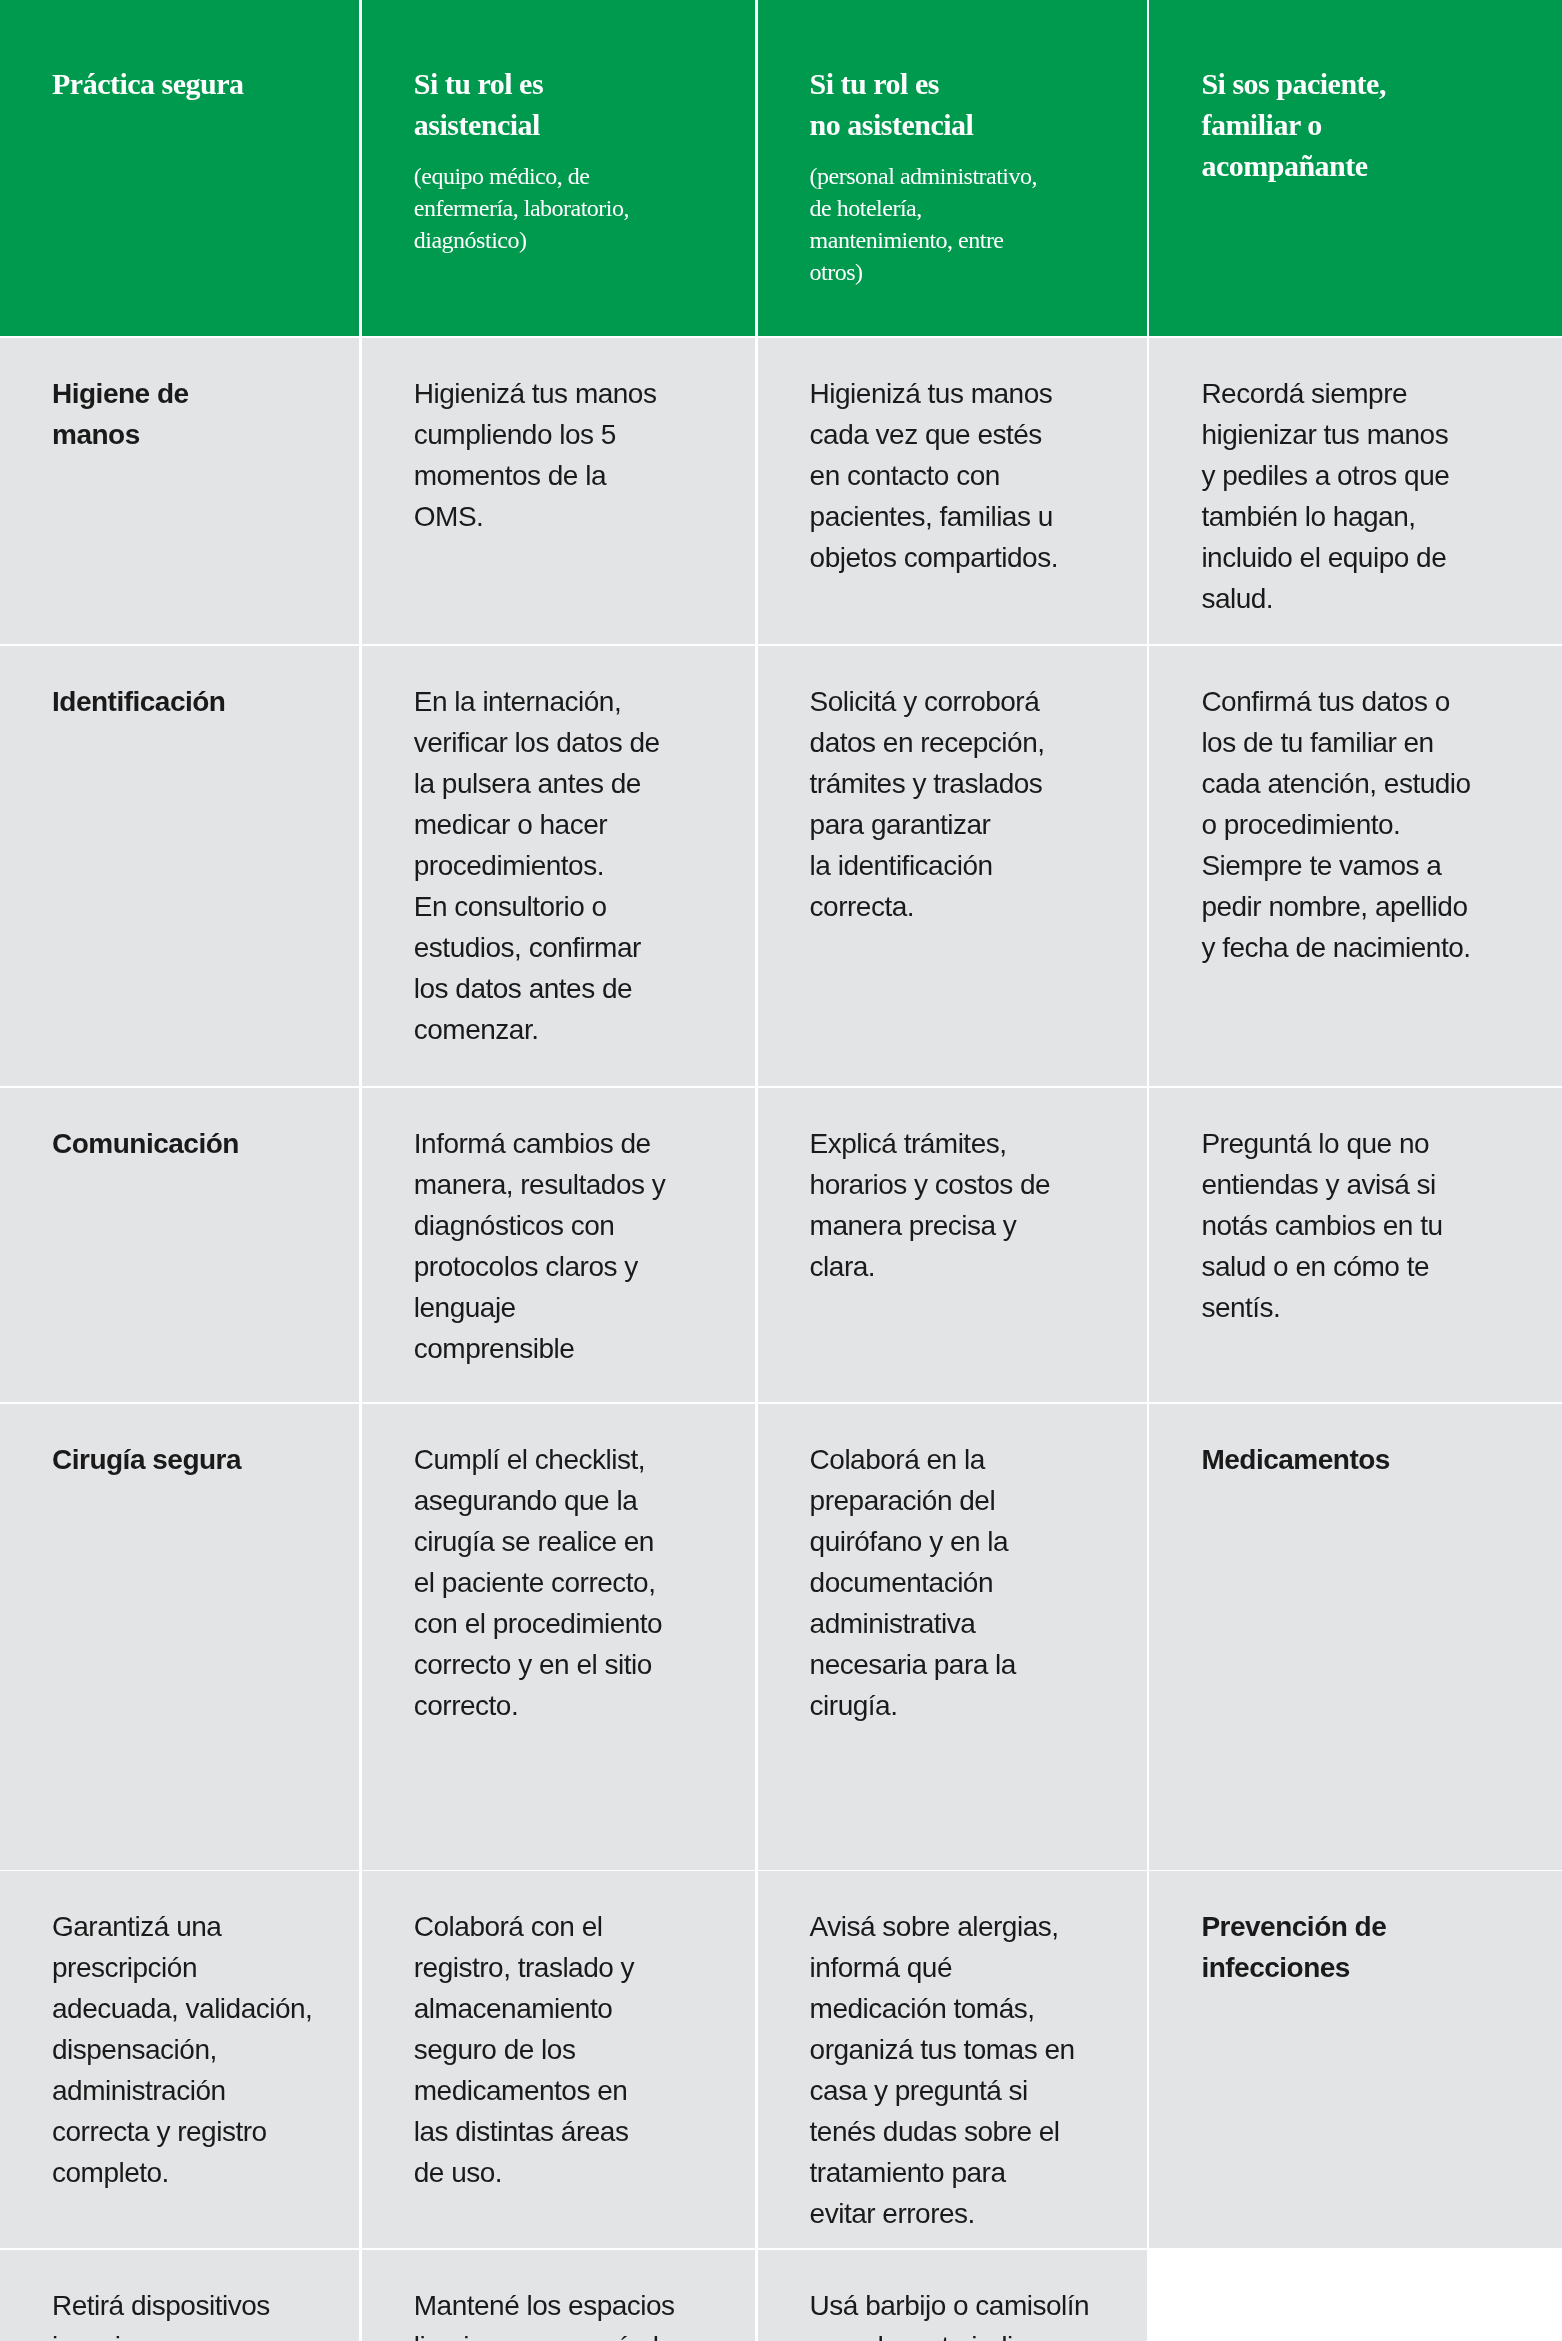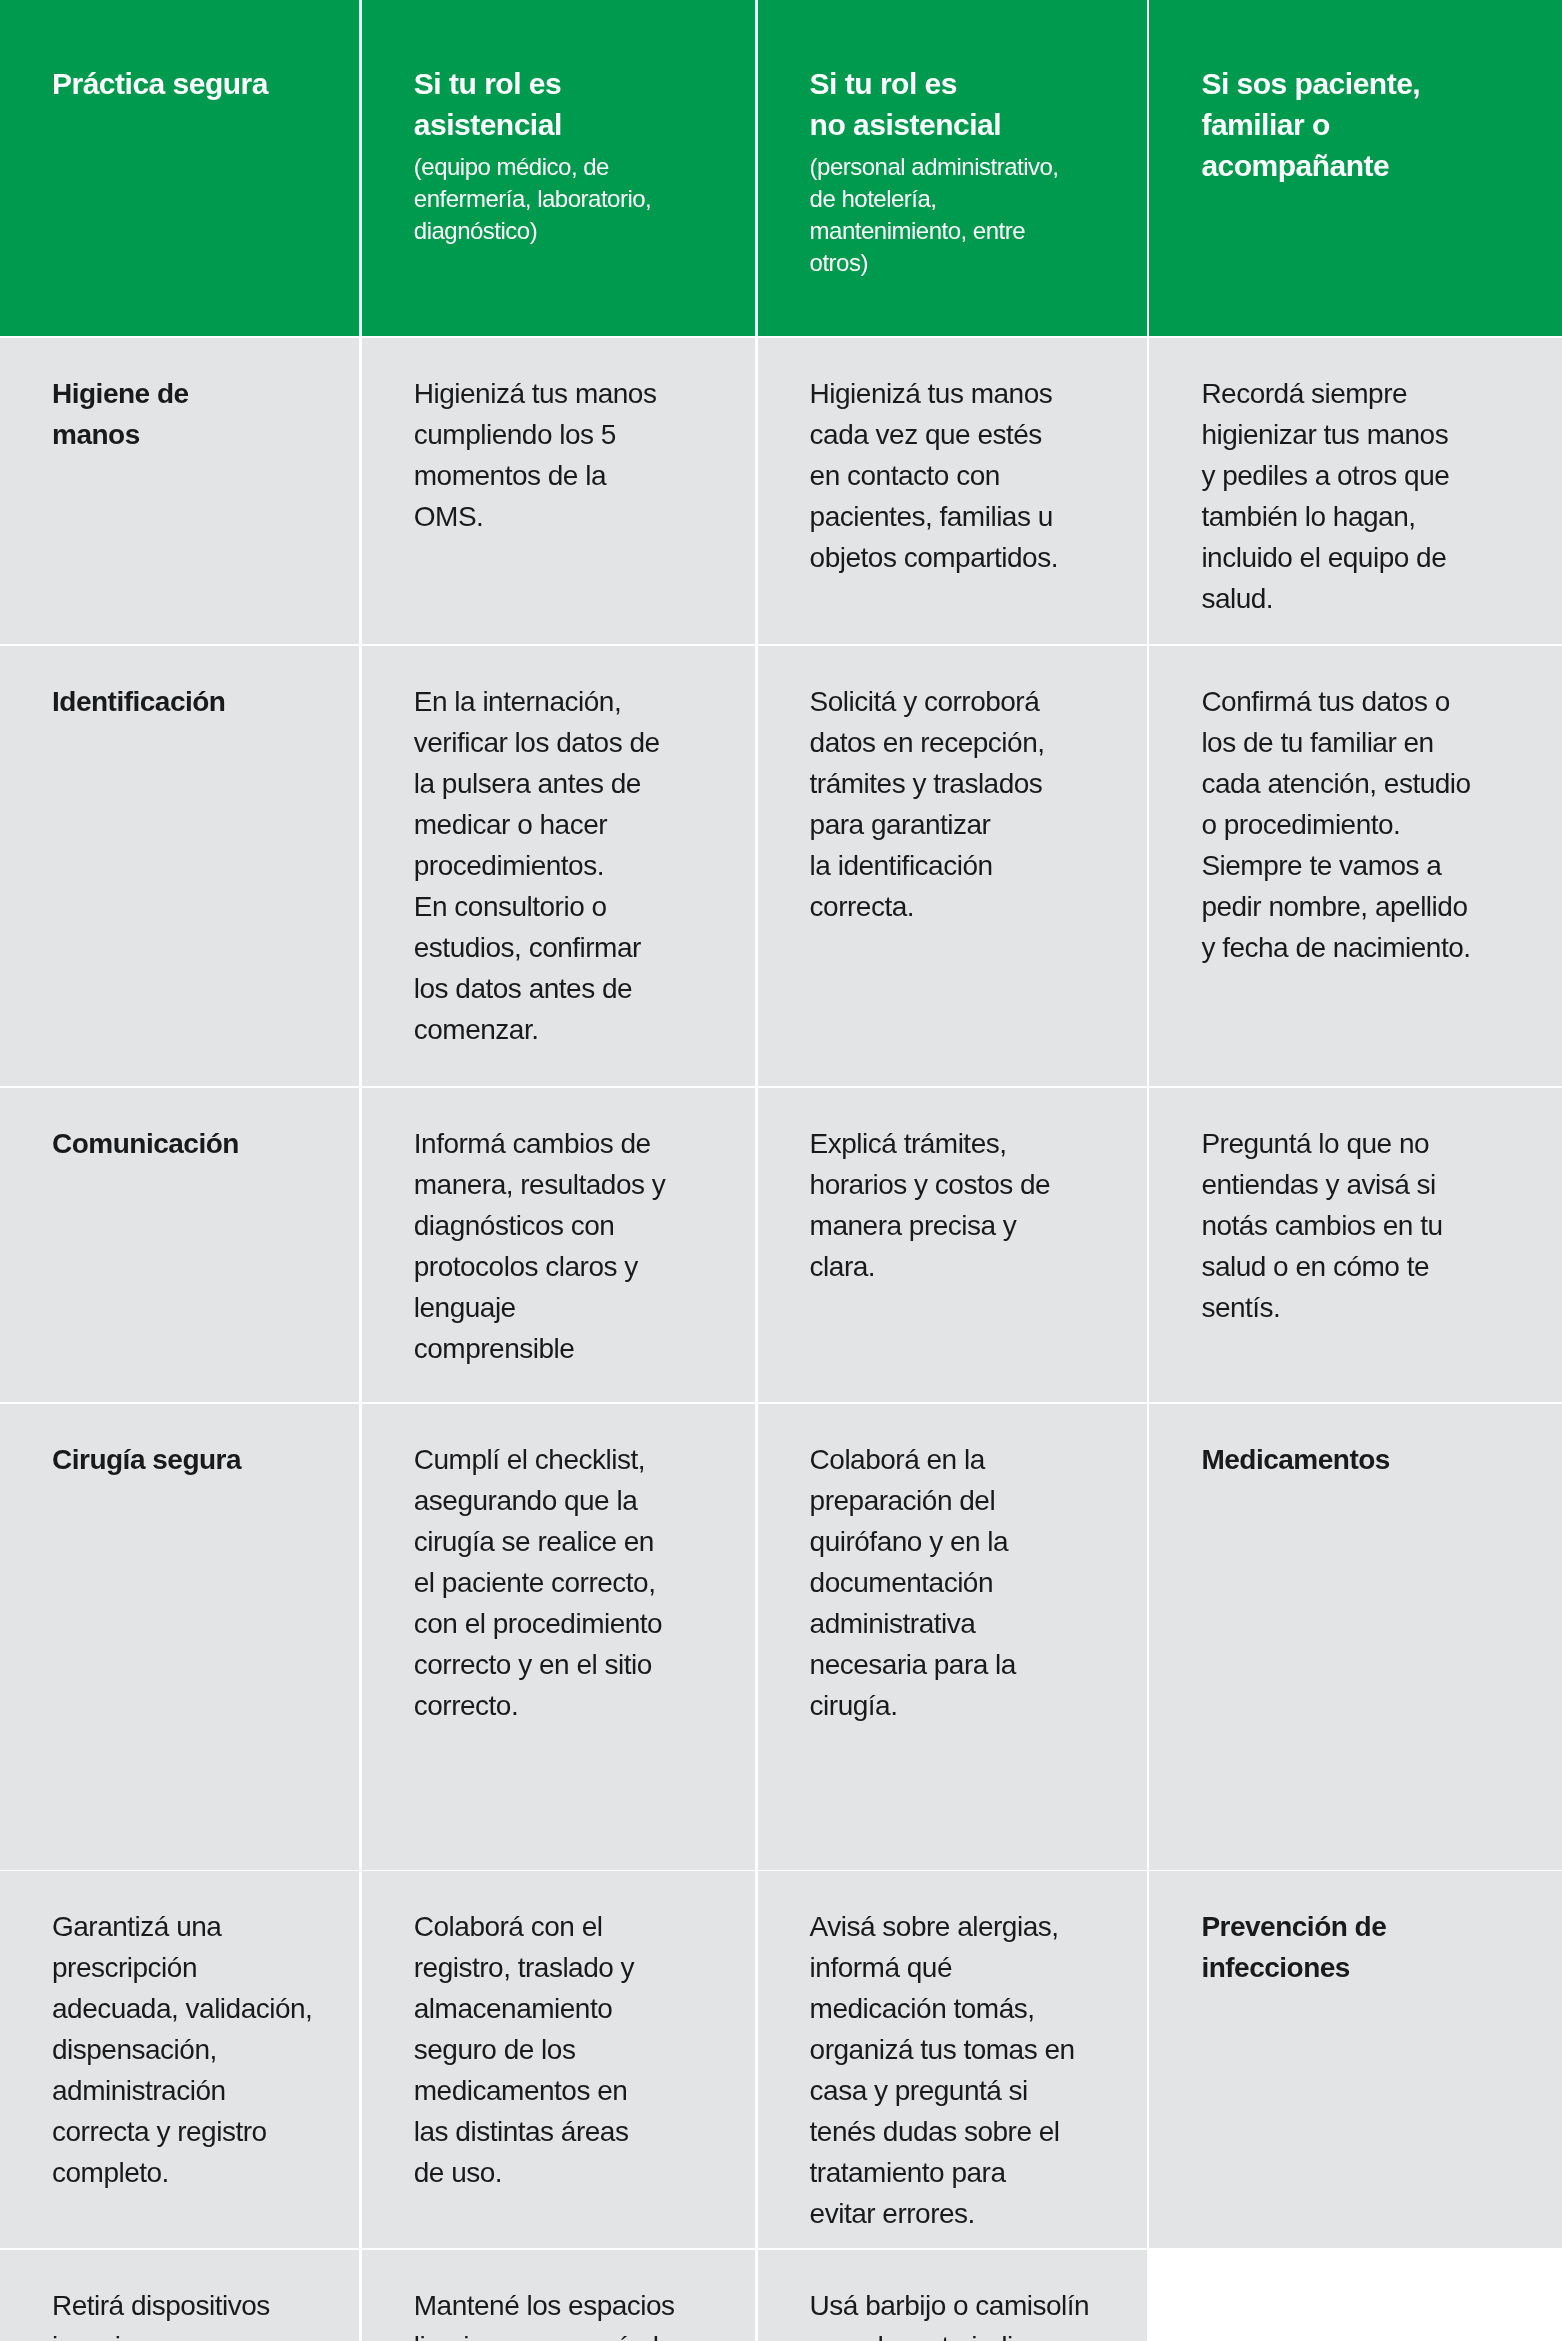--- a/index.html
+++ b/index.html
@@ -19,33 +19,34 @@
     grid-template-columns: 359px 393px 389px 413px;
     grid-template-rows: 336px 306px 440px 314px 466px 377px 617px 352px;
     gap: 1.9px 2.8px;
     background: #ffffff;
   }
   .th {
     background: var(--green, #009a4f);
     color: #ffffff;
     padding: 63px 28px 19px 52px;
     overflow: hidden;
+    font-family: Liberation Serif, serif;
   }
   .th .title {
     font-size: 30px;
     font-weight: bold;
     line-height: 41px;
     white-space: pre-line;
   }
   .th .subtitle {
     font-size: 24px;
     font-weight: normal;
     line-height: 32px;
     white-space: pre-line;
-    margin-top: 6px;
+    margin-top: 15px;
   }
   .td {
     background: var(--gray, #e3e4e6);
     color: #1a1a1a;
     padding: 35px 28px 19px 52px;
     font-size: 28px;
     line-height: 41px;
     white-space: pre-line;
     overflow: hidden;
   }

